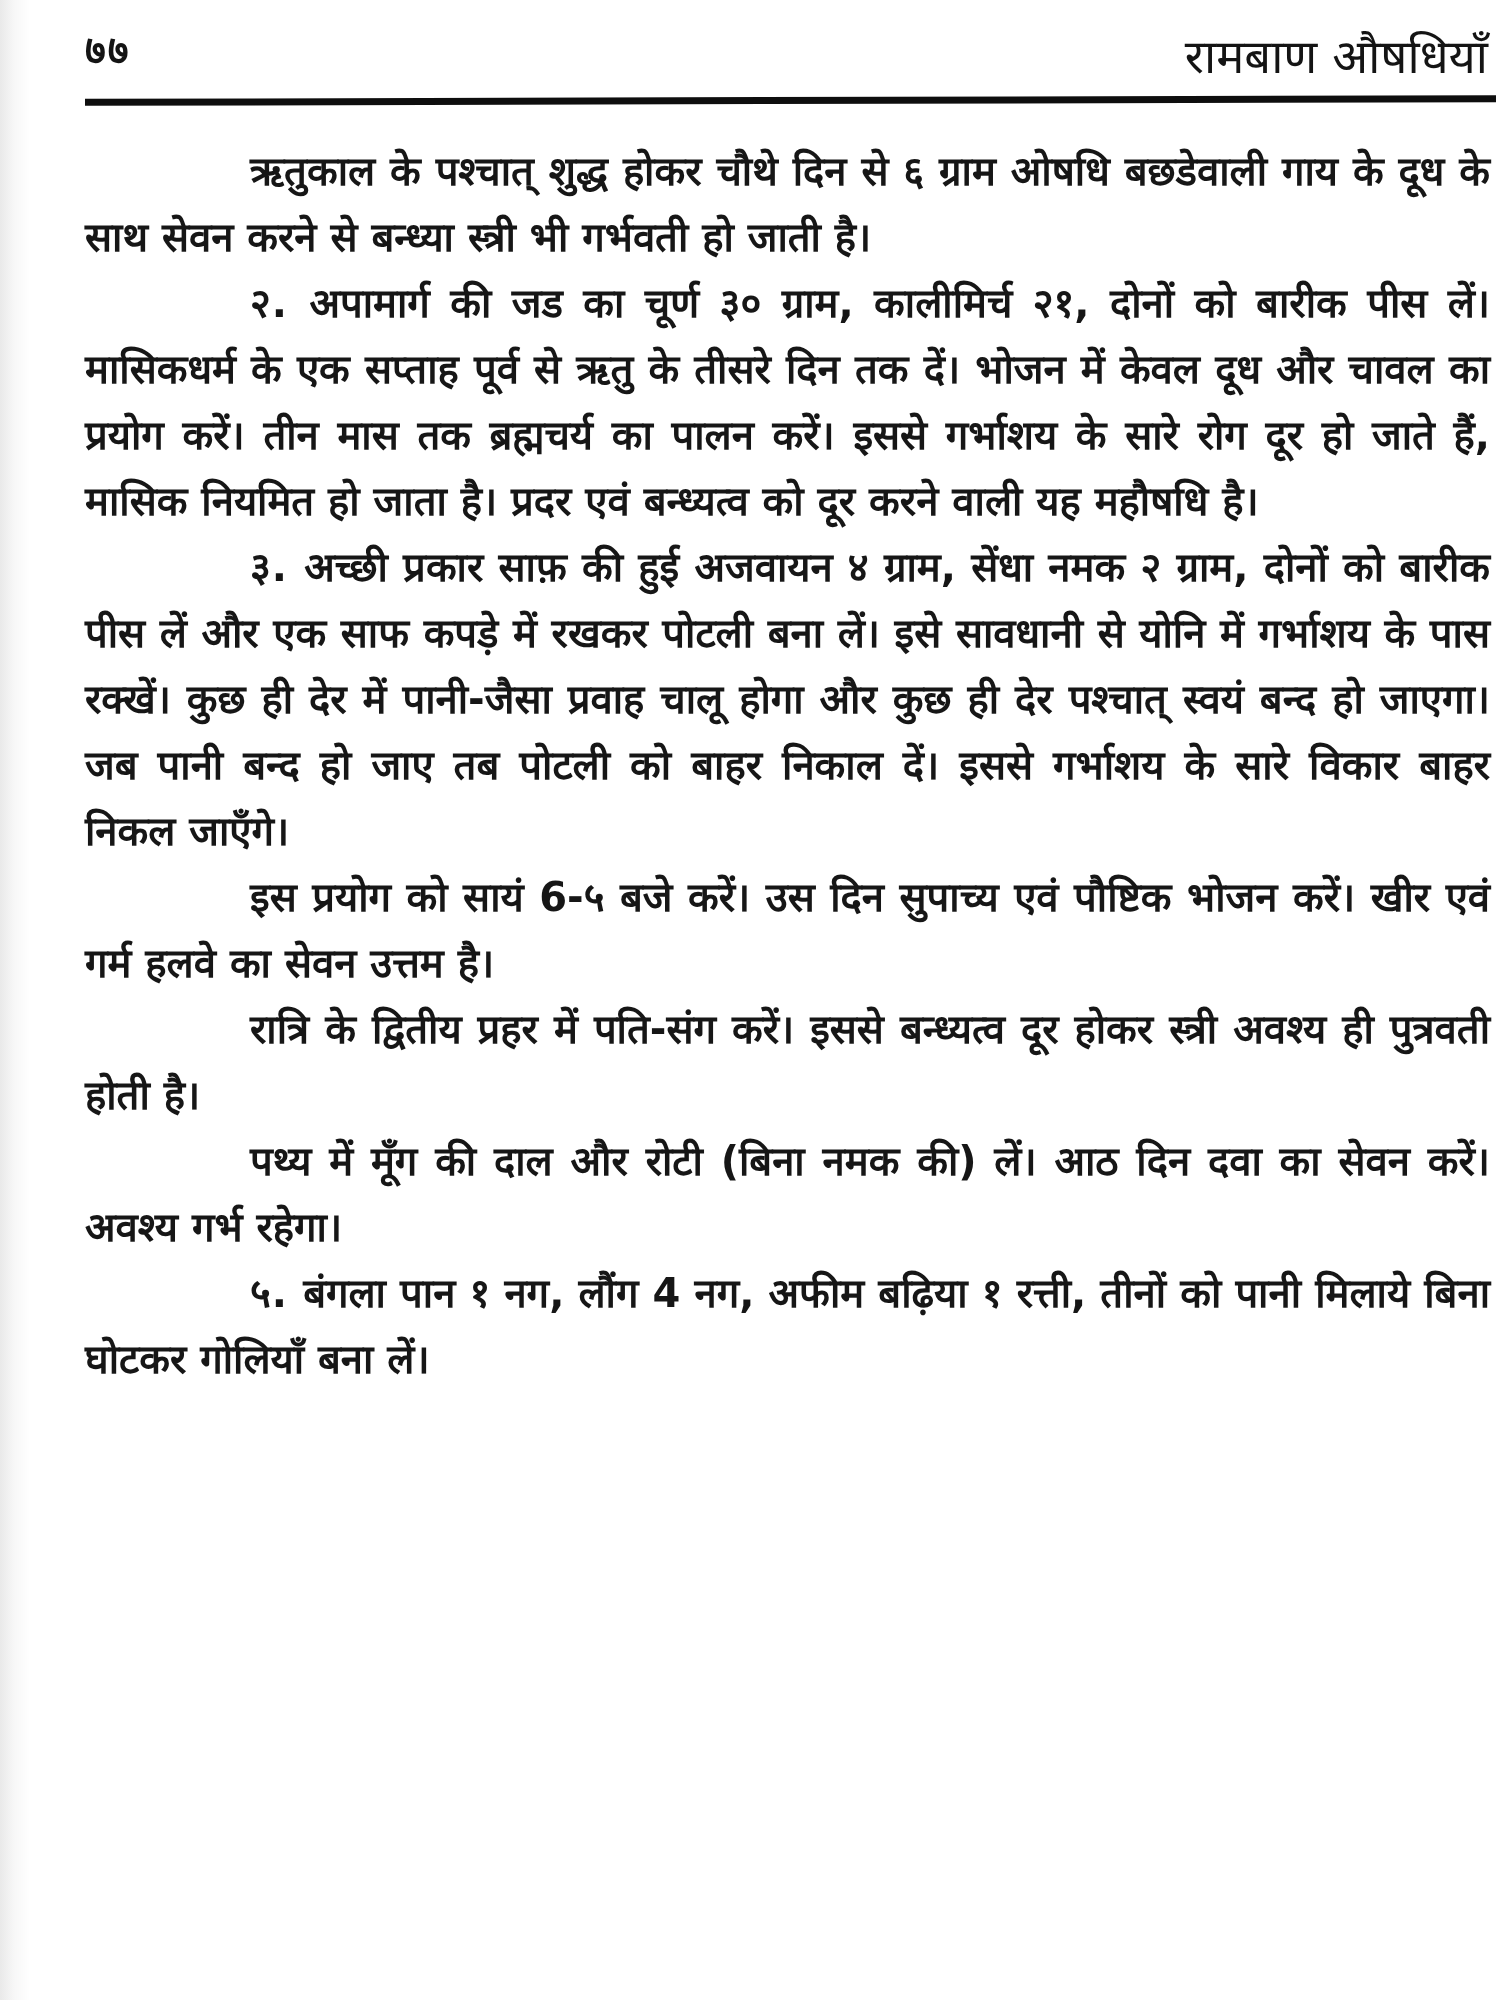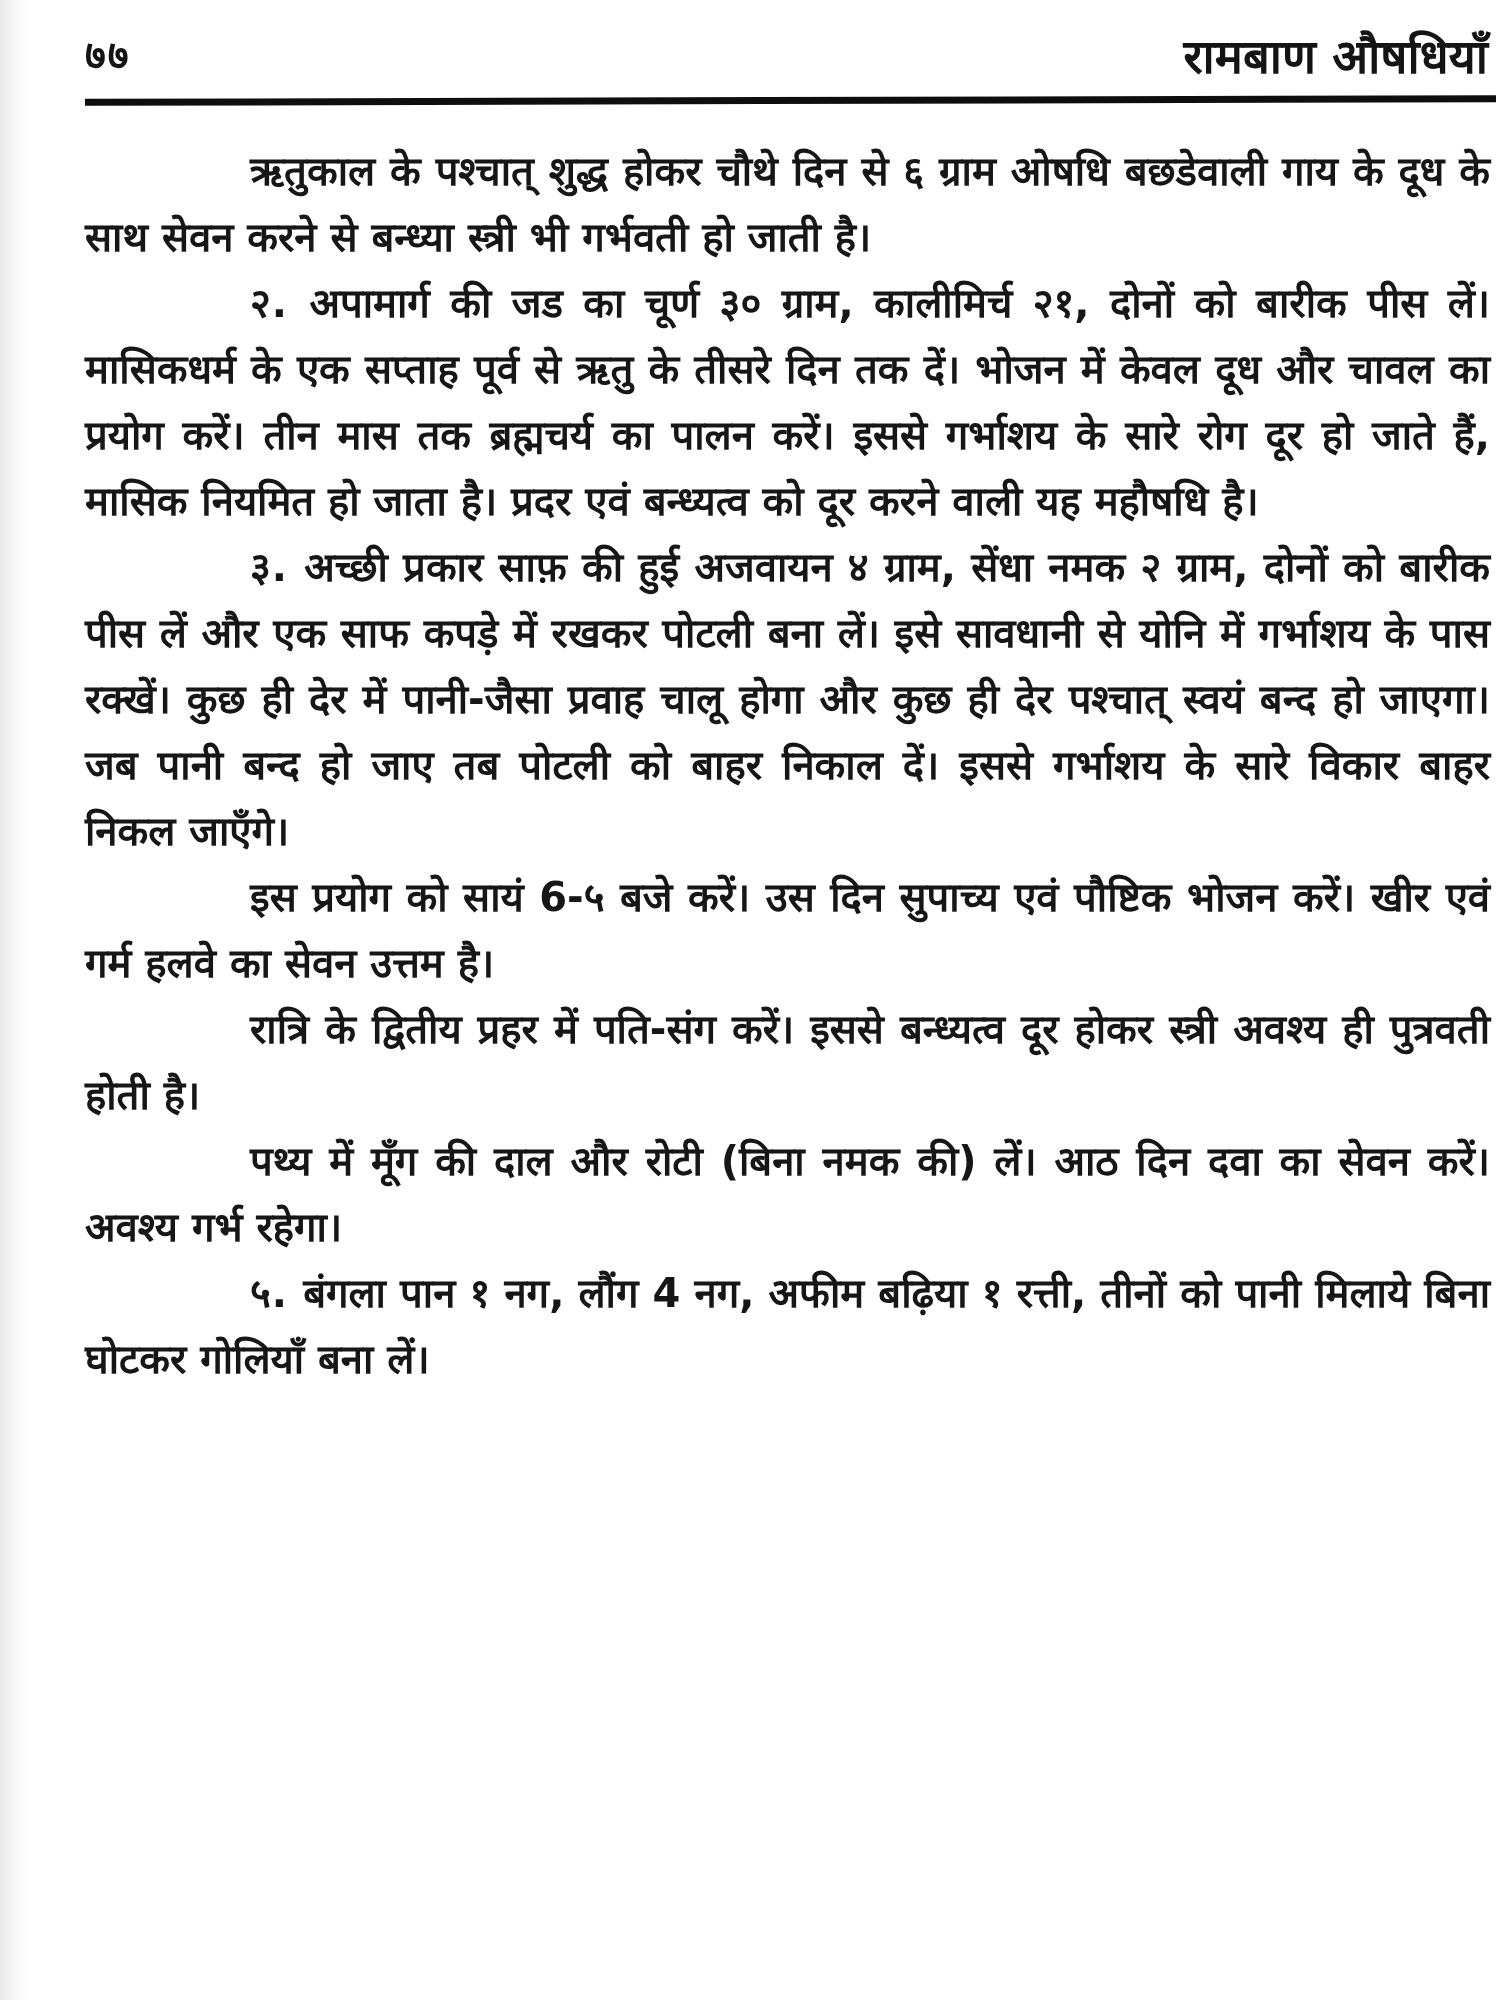--- a/index.html
+++ b/index.html
@@ -17,34 +17,34 @@
     position: relative;
     width: 1500px;
     height: 2000px;
     background: linear-gradient(90deg, #e9e9e9 0px, #f7f7f7 14px, #ffffff 30px);
     color: #141414;
     box-sizing: border-box;
   }
   .header {
     display: flex;
     justify-content: space-between;
-    align-items: center;
+    align-items: flex-start;
     padding: 30px 12px 0 85px;
   }
   .page-number {
     font-size: 40px;
     font-weight: 800;
     letter-spacing: 2px;
     line-height: 1;
     padding-bottom: 4px;
   }
   .page-title {
     margin: 0;
     font-size: 47px;
-    font-weight: 700;
+    font-weight: 400;
     line-height: 1.15;
   }
   .header-rule {
     height: 7px;
     background: #0e0e0e;
     margin: 13px 4px 0 85px;
     transform: rotate(-0.15deg);
   }
   .body-text {
     margin-top: 34px;

